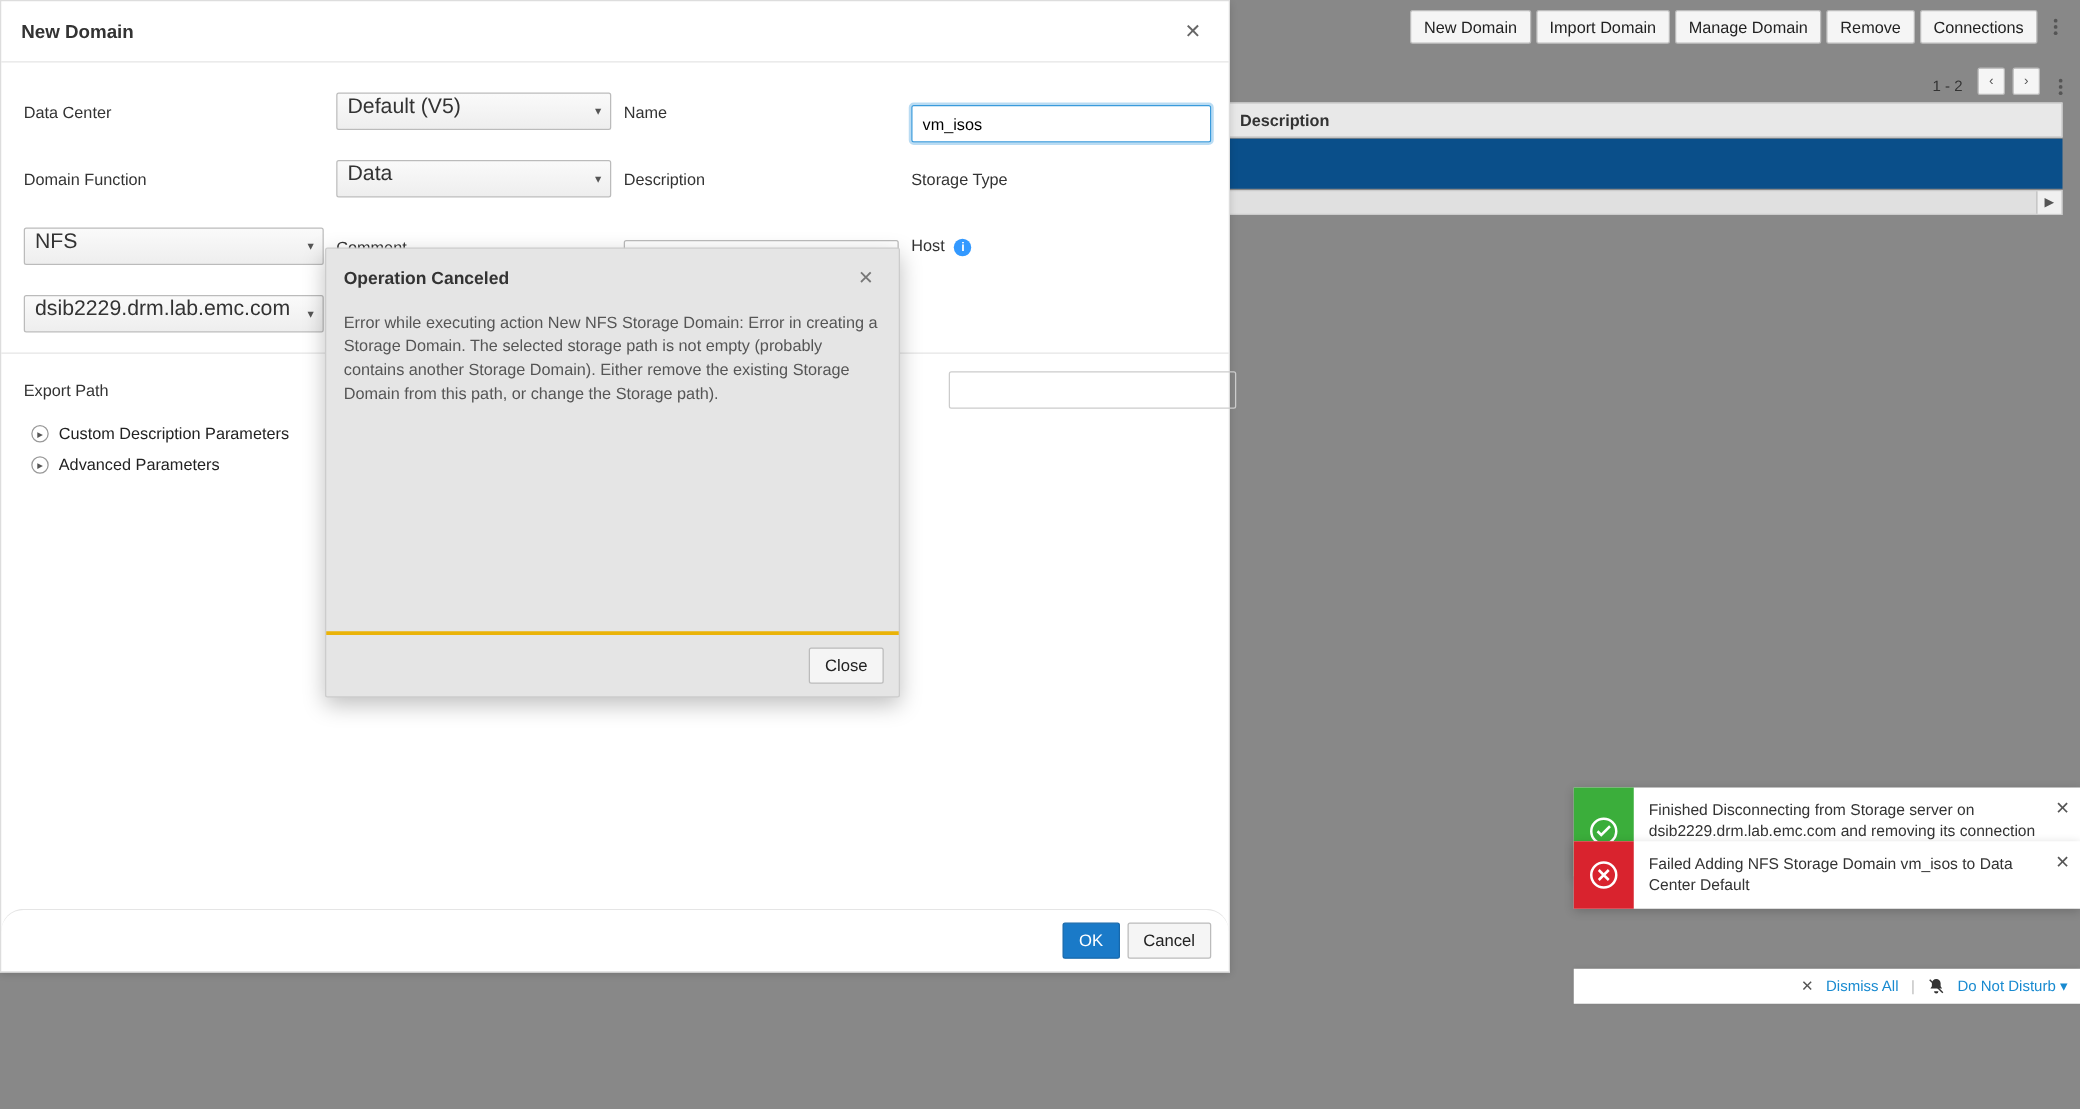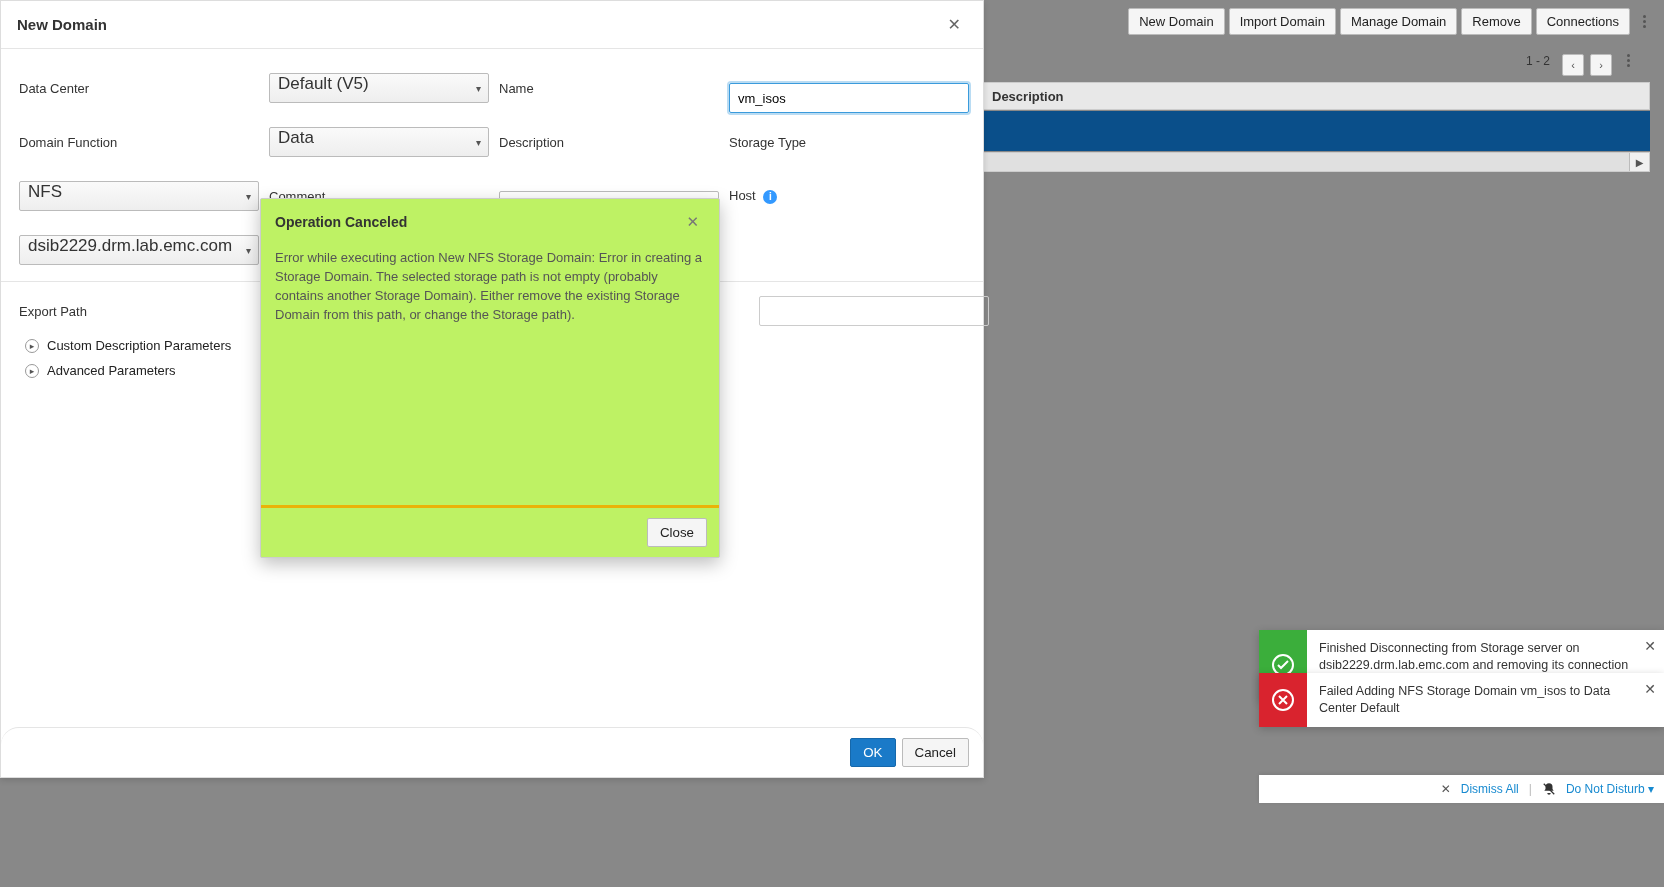--- a/index.html
+++ b/index.html
@@ -1,20 +1,20 @@
 <!DOCTYPE html>
 <html><head>
 <meta charset="utf-8">
 <style>
   * { box-sizing: border-box; }
   html, body { margin:0; padding:0; width:1664px; height:887px; font-family: "Helvetica Neue", Arial, sans-serif; font-size:13px; color:#333; background:#fff; overflow:hidden; }
   .backdrop { position:absolute; inset:0; background:#888; }
   .top-toolbar { position:absolute; top:8px; left:1040px; right:14px; display:flex; align-items:center; gap:4px; justify-content:flex-end; }
   .btn { background:#f5f5f5; border:1px solid #bbb; border-radius:2px; padding:5px 10px; font-size:13px; color:#222; cursor:pointer; white-space:nowrap; }
-  .pager-area { position:absolute; top:54px; right:30px; display:flex; align-items:flex-start; gap:6px; }
+  .pager-area { position:absolute; top:54px; right:10px; display:flex; align-items:flex-end; gap:6px; }
   .pager-text { font-size:12px; color:#333; margin-right:6px; }
   .pager-btn { width:22px; height:22px; border:1px solid #bbb; background:#f5f5f5; display:flex; align-items:center; justify-content:center; border-radius:2px; cursor:pointer; font-size:11px; color:#555;}
   .kebab { width:12px; display:flex; flex-direction:column; align-items:center; gap:2px; cursor:pointer; margin-left:4px;}
   .kebab span{ width:3px; height:3px; background:#555; border-radius:50%; }
   .grid-header { position:absolute; top:82px; left:983px; right:14px; height:28px; background:#e8e8e8; display:flex; align-items:center; font-weight:bold; border:1px solid #ccc;}
   .grid-header .col-desc { padding:0 8px; }
   .grid-row-sel { position:absolute; top:111px; left:983px; right:14px; height:40px; background:#0a4f8a; }
   .grid-scroll { position:absolute; top:152px; left:983px; right:14px; height:20px; background:#e0e0e0; border:1px solid #ccc; display:flex; justify-content:flex-end; align-items:center;}
   .grid-scroll .nub{ width:20px; height:18px; background:#f0f0f0; border-left:1px solid #bbb; display:flex; align-items:center; justify-content:center; font-size:10px; color:#555;}
 
@@ -35,21 +35,21 @@
   .divider { border-top:1px solid #e5e5e5; margin:16px -18px 14px -18px;}
   .sub-row { display:grid; grid-template-columns: 240px 700px; column-gap:10px; align-items:center; margin-bottom:12px;}
   .export-box{ height:30px; border:1px solid #ccc; border-radius:2px; width:230px; margin-left:490px;}
   .expander { display:flex; align-items:center; gap:8px; margin:10px 0; color:#222;}
   .exp-icon { width:14px; height:14px; border-radius:50%; border:1px solid #999; display:flex; align-items:center; justify-content:center; font-size:9px; color:#555;}
   .dlg-footer { border-top:1px solid #e5e5e5; padding:10px 14px; display:flex; justify-content:flex-end; gap:6px;border-radius:18px;}
   .btn-primary{ background:#1a7ac8; border:1px solid #1668ab; color:#fff; padding:6px 12px; border-radius:2px; cursor:pointer;}
   .btn-default{ background:#f5f5f5; border:1px solid #bbb; color:#222; padding:6px 12px; border-radius:2px; cursor:pointer;}
 
   
-  .inner-dialog{ position:absolute; top:198px; left:260px; width:460px; background:#bef264; border:1px solid #ccc; box-shadow:0 6px 18px rgba(0,0,0,.25); border-radius:2px;}
+  .inner-dialog{ position:absolute; top:198px; left:260px; width:460px; background:#e5e5e5; border:1px solid #ccc; box-shadow:0 6px 18px rgba(0,0,0,.25); border-radius:2px;}
   .inner-header{ padding:12px 14px; display:flex; justify-content:space-between; align-items:center;}
   .inner-title{ font-weight:bold; font-size:14px;}
   .inner-close{ cursor:pointer; color:#777; font-size:15px; padding:2px 6px;}
   .inner-body{ padding:4px 14px 14px 14px; font-size:13px; color:#555; line-height:1.45; min-height:260px;}
   .inner-footer{ border-top:3px solid #eab308; padding:10px 12px; display:flex; justify-content:flex-end;}
 
   
   .toast{ position:absolute; right:0; width:405px; background:#fff; box-shadow:0 2px 8px rgba(0,0,0,.2); display:flex; }
   .toast .stripe{ width:48px; display:flex; align-items:center; justify-content:center; }
   .toast .stripe svg{ width:24px; height:24px; stroke:#fff; fill:none; stroke-width:2;}

